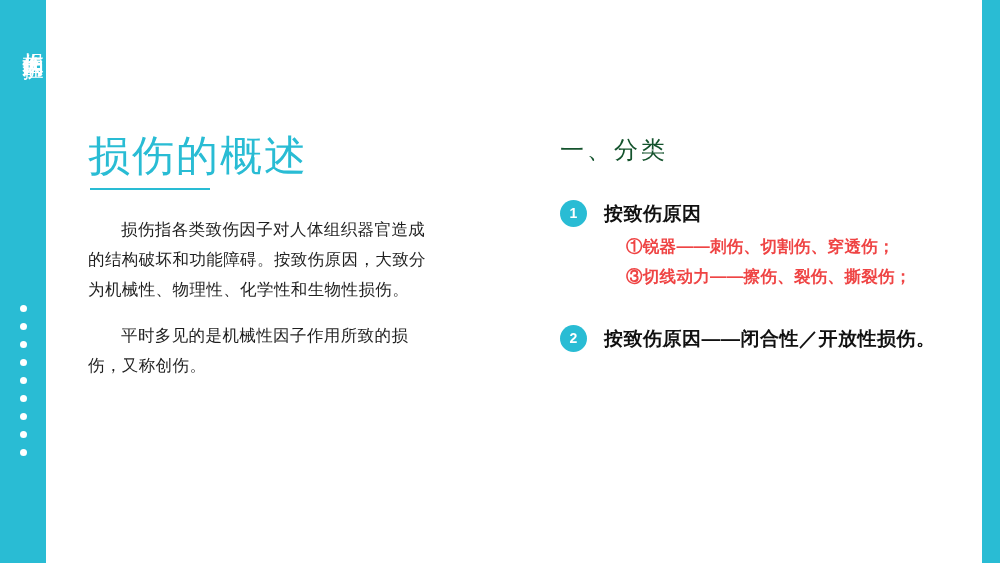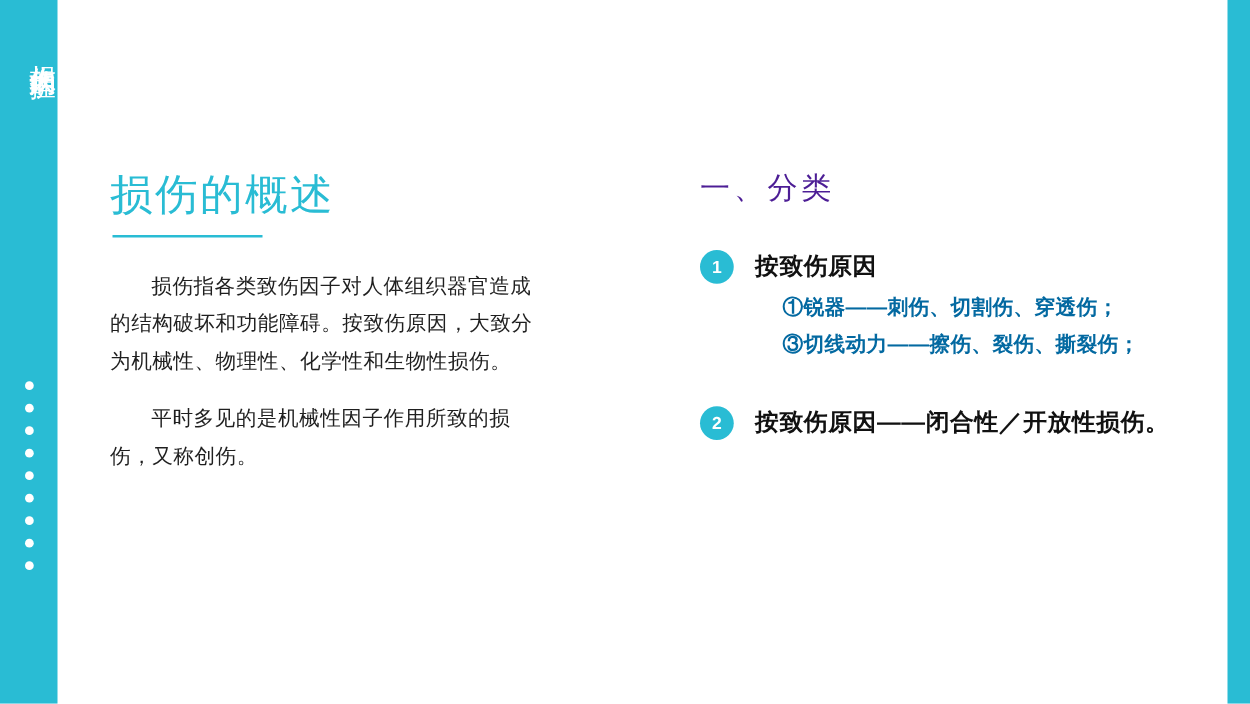--- a/index.html
+++ b/index.html
@@ -71,21 +71,21 @@
     background: #29bcd4;
   }
   
   .col-left {
     position: absolute;
     left: 88px;
     top: 134px;
     width: 340px;
   }
   .heading {
-    font-size: 34px;
+    font-size: 42px;
     color: #29bcd4;
     letter-spacing: 2px;
     font-weight: 400;
     margin: 0;
     line-height: 44px;
   }
   .heading-rule {
     width: 120px;
     height: 2px;
     background: #29bcd4;
@@ -107,21 +107,21 @@
   }
   
   .col-right {
     position: absolute;
     left: 560px;
     top: 134px;
     width: 400px;
   }
   .subheading {
     font-size: 24px;
-    color: #4c1d95;
+    color: #14532d;
     letter-spacing: 3px;
     margin: 0 0 34px 0;
     font-weight: 400;
   }
   .numbered-item {
     position: relative;
     margin-bottom: 10px;
     padding-left: 44px;
   }
   .badge {
@@ -148,21 +148,21 @@
   }
   .sub-list {
     list-style: none;
     margin: 4px 0 0 0;
     padding: 0 0 0 22px;
   }
   .sub-list li {
     font-size: 16.5px;
     font-weight: bold;
     line-height: 30px;
-    color: #0369a1;
+    color: #ef4444;
     letter-spacing: 0.3px;
   }
   .item-gap {
     margin-top: 34px;
   }
 </style>
 </head>
 <body>
 
 <div class="slide">

